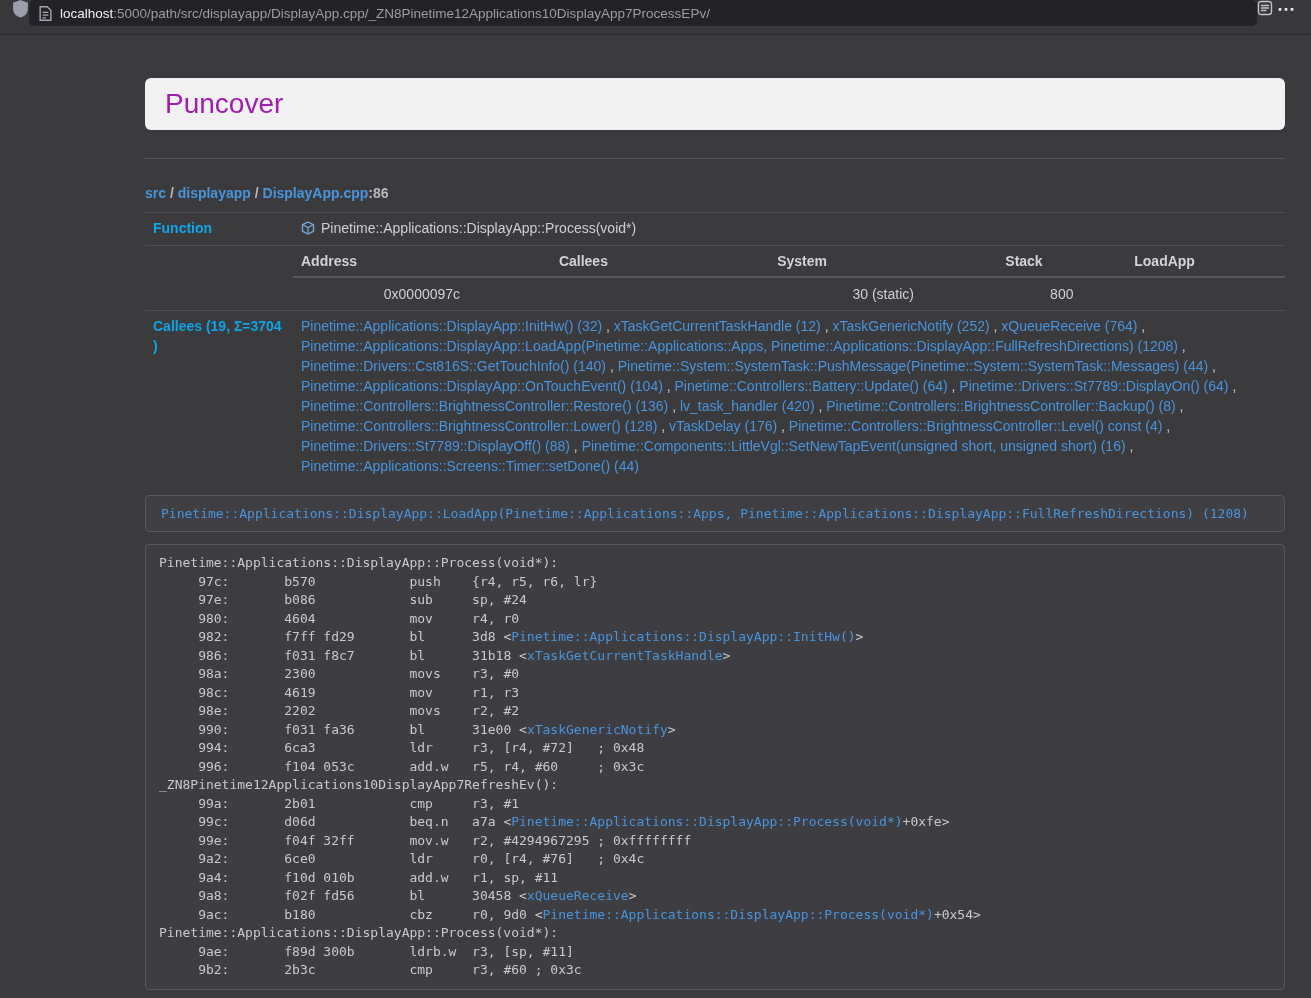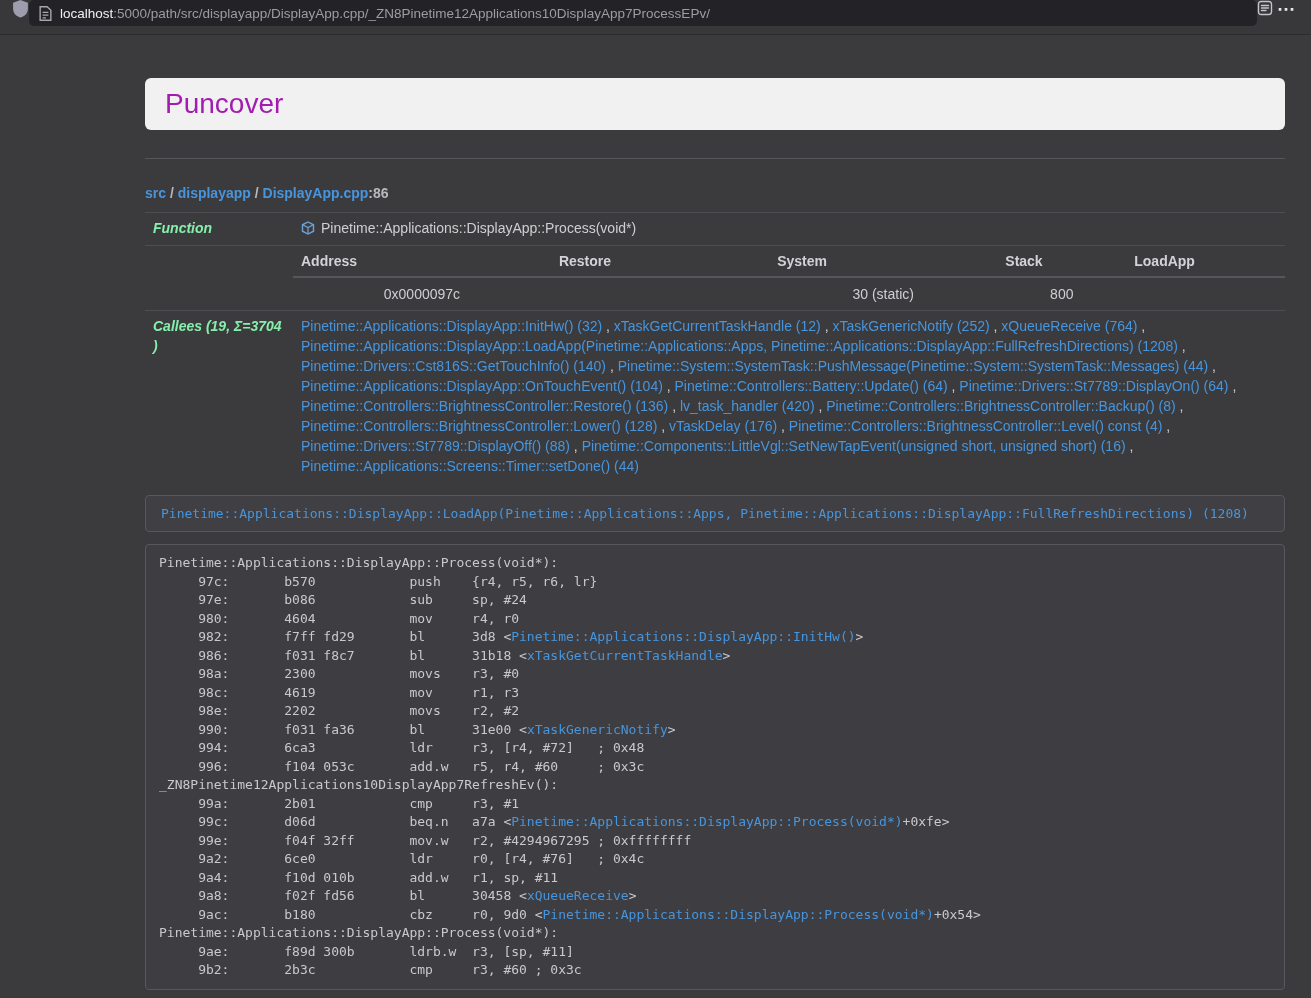--- a/index.html
+++ b/index.html
@@ -29,21 +29,21 @@
   hr.divider { border:none; border-top:1px solid #55555a; margin:28px 0 24px 0; }
 
   .breadcrumb { font-size:14px; font-weight:700; line-height:21px; color:#b9b9bd;
                 margin-bottom:8px; }
 
   table.outer { width:100%; border-collapse:collapse; color:#cfcfd3; font-size:14px;
                 line-height:20px; margin-bottom:14px; }
   table.outer > tbody > tr { border-top:1px solid #4e4e52; }
   table.outer > tbody > tr > th,
   table.outer > tbody > tr > td { vertical-align:top; text-align:left; padding:5px 8px; }
-  table.outer > tbody > tr > th { width:148px; font-weight:700; color:#86efac;font-style:italic; }
+  table.outer > tbody > tr > th { width:148px; font-weight:700; color:#0ea5e9; }
   td.cell-nested { padding:0 !important; }
 
   table.inner { width:100%; border-collapse:collapse; table-layout:fixed; }
   table.inner thead th { text-align:left; font-weight:700; color:#d3d3d7;
                          padding:5px 8px; border-bottom:2px solid #57575b; }
   table.inner tbody td { text-align:center; padding:6px 8px 6px 8px; }
   .c0{width:26%;} .c1{width:22%;} .c2{width:23%;} .c3{width:13%;} .c4{width:16%;}
 
   .fn-icon { display:inline-block; vertical-align:-2px; margin-right:6px; }
 
@@ -108,21 +108,21 @@
             </span><span>Pinetime::Applications::DisplayApp::Process(void*)</span>
           </td>
         </tr>
         <tr>
           <th></th>
           <td class="cell-nested">
             <table class="inner">
               <thead>
                 <tr>
                   <th class="c0">Address</th>
-                  <th class="c1">Restore</th>
+                  <th class="c1">Callees</th>
                   <th class="c2">System</th>
                   <th class="c3">Stack</th>
                   <th class="c4">LoadApp</th>
                 </tr>
               </thead>
               <tbody>
                 <tr>
                   <td class="c0">0x0000097c</td>
                   <td class="c1"></td>
                   <td class="c2">30 (static)</td>

